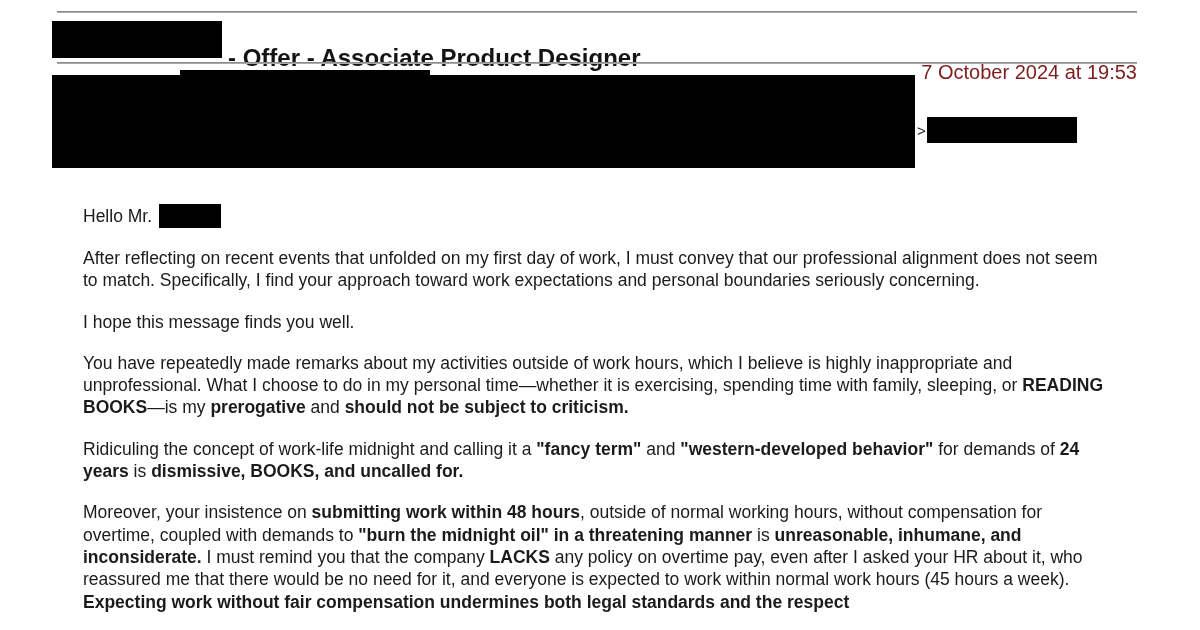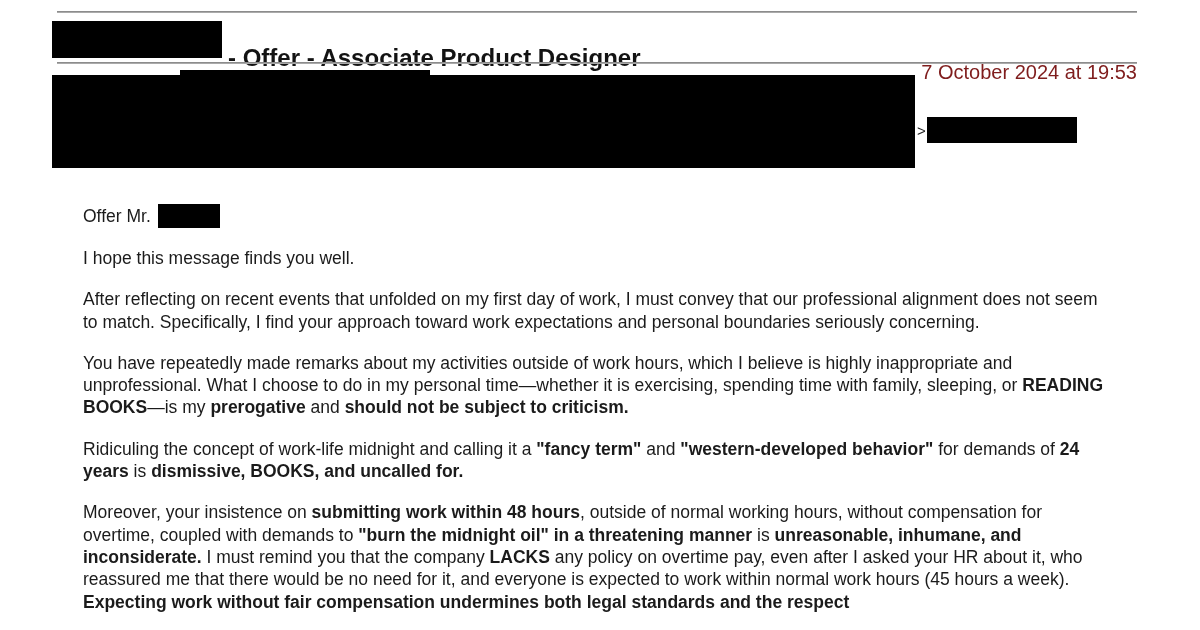--- a/index.html
+++ b/index.html
@@ -117,21 +117,21 @@
   <div class="header-redact"></div>
 
   <div class="date-text">7 October 2024 at 19:53</div>
 
   <div class="recipient-row">
     <span class="angle-bracket">&gt;</span>
     <span class="redact email-redact"></span>
   </div>
 
   <div class="email-body">
-      <p><span>Offer Mr. </span><span class="redact-inline"></span></p>
+      <p><span>Hello Mr. </span><span class="redact-inline"></span></p>
+      <p><span>After reflecting on recent events that unfolded on my first day of work, I must convey that our professional alignment does not seem to match. Specifically, I find your approach toward work expectations and personal boundaries seriously concerning.</span></p>
       <p><span>I hope this message finds you well.</span></p>
-      <p><span>After reflecting on recent events that unfolded on my first day of work, I must convey that our professional alignment does not seem to match. Specifically, I find your approach toward work expectations and personal boundaries seriously concerning.</span></p>
       <p><span>You have repeatedly made remarks about my activities outside of work hours, which I believe is highly inappropriate and unprofessional. What I choose to do in my personal time—whether it is exercising, spending time with family, sleeping, or </span><span class="b">READING BOOKS</span><span>—is my </span><span class="b">prerogative</span><span> and </span><span class="b">should not be subject to criticism.</span></p>
       <p><span>Ridiculing the concept of work-life midnight and calling it a </span><span class="b">"fancy term"</span><span> and </span><span class="b">"western-developed behavior"</span><span> for demands of </span><span class="b">24 years</span><span> is </span><span class="b">dismissive, BOOKS, and uncalled for.</span></p>
       <p><span>Moreover, your insistence on </span><span class="b">submitting work within 48 hours</span><span>, outside of normal working hours, without compensation for overtime, coupled with demands to </span><span class="b">"burn the midnight oil" in a threatening manner</span><span> is </span><span class="b">unreasonable, inhumane, and inconsiderate.</span><span> I must remind you that the company </span><span class="b">LACKS</span><span> any policy on overtime pay, even after I asked your HR about it, who reassured me that there would be no need for it, and everyone is expected to work within normal work hours (45 hours a week). </span><span class="b">Expecting work without fair compensation undermines both legal standards and the respect</span></p>
     </div>
 
 </div>
 
 </body></html>

